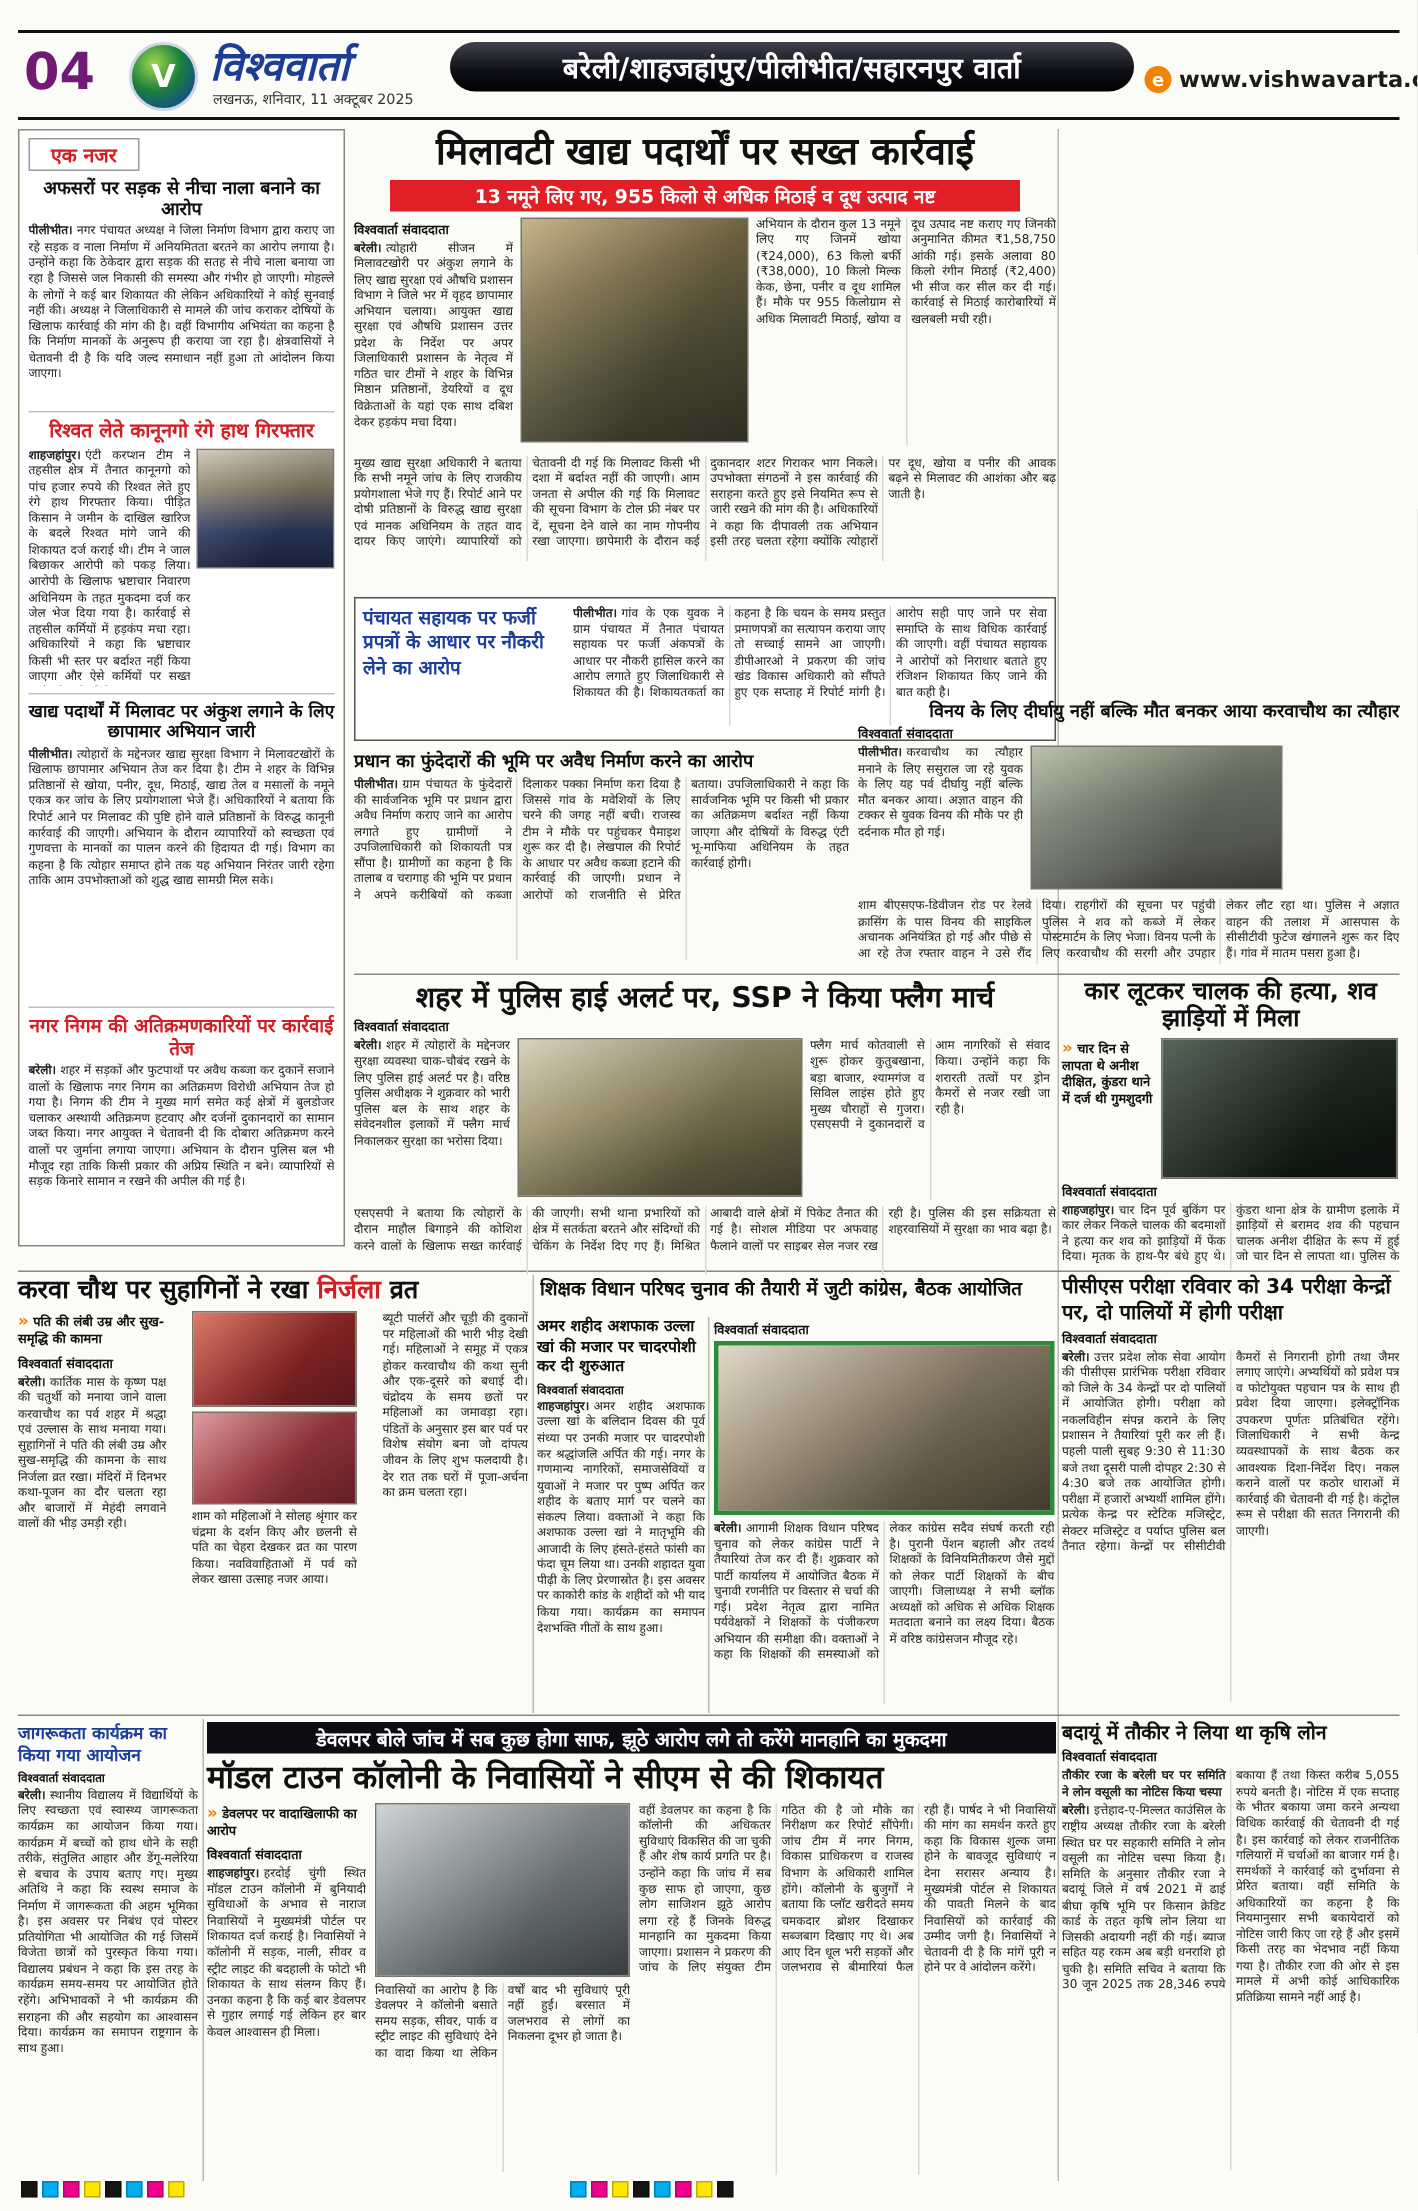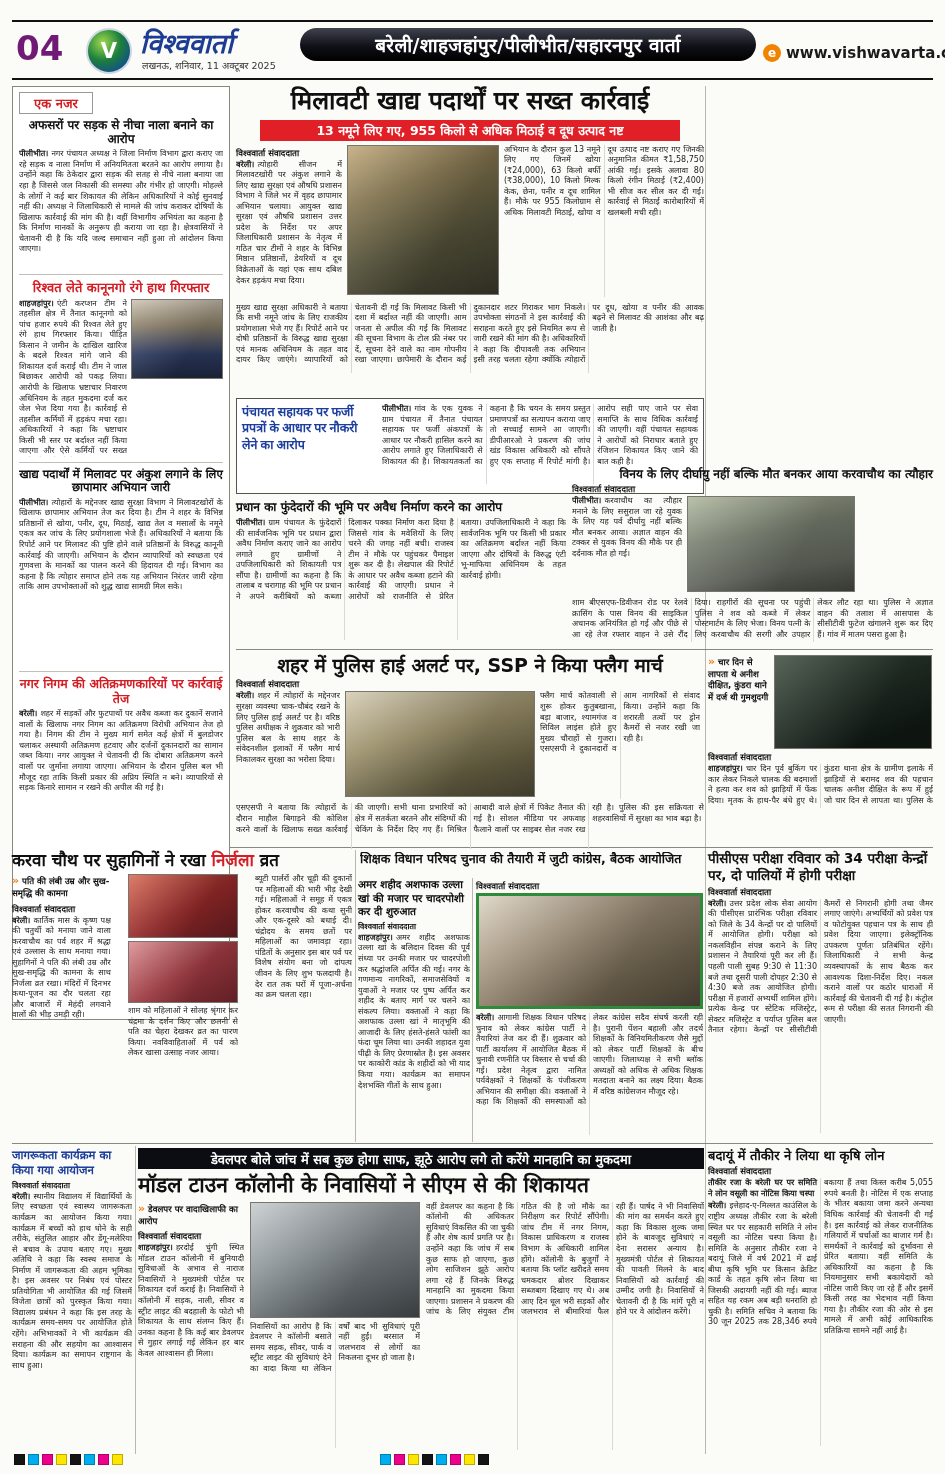--- a/index.html
+++ b/index.html
@@ -67,21 +67,21 @@
   <div class="hrule abs" style="left:12px;top:78px;width:921px;height:2px;background:#111;"></div>
 
   <div class="vrule abs" style="left:705px;top:86px;height:1368px;"></div>
   <div class="hrule abs" style="left:236px;top:649px;width:697px;"></div>
   <div class="hrule abs" style="left:12px;top:847px;width:921px;"></div>
   <div class="hrule abs" style="left:12px;top:1143px;width:921px;"></div>
   <div class="vrule abs" style="left:355px;top:850px;height:292px;"></div>
   <div class="vrule abs" style="left:472px;top:878px;height:264px;"></div>
   <div class="vrule abs" style="left:135px;top:1146px;height:308px;"></div>
 
-  <div class="abs sidebox" style="left:12px;top:86px;width:218px;height:934px;">
+  <div class="abs sidebox" style="left:12px;top:86px;width:218px;height:745px;">
     <div class="sidetab">एक नजर</div>
     <div class="hl center" style="font-size:12px;">अफसरों पर सड़क से नीचा नाला बनाने का आरोप</div>
     <div class="bt" style="height:120px;margin-top:3px;"><b class="dl">पीलीभीत।</b><span>नगर पंचायत अध्यक्ष ने जिला निर्माण विभाग द्वारा कराए जा रहे सड़क व नाला निर्माण में अनियमितता बरतने का आरोप लगाया है। उन्होंने कहा कि ठेकेदार द्वारा सड़क की सतह से नीचे नाला बनाया जा रहा है जिससे जल निकासी की समस्या और गंभीर हो जाएगी। मोहल्ले के लोगों ने कई बार शिकायत की लेकिन अधिकारियों ने कोई सुनवाई नहीं की। अध्यक्ष ने जिलाधिकारी से मामले की जांच कराकर दोषियों के खिलाफ कार्रवाई की मांग की है। वहीं विभागीय अभियंता का कहना है कि निर्माण मानकों के अनुरूप ही कराया जा रहा है। क्षेत्रवासियों ने चेतावनी दी है कि यदि जल्द समाधान नहीं हुआ तो आंदोलन किया जाएगा।</span></div>
     <hr class="sdiv">
     <div class="hl center red" style="font-size:13px;">रिश्वत लेते कानूनगो रंगे हाथ गिरफ्तार</div>
     <div style="margin-top:3px;overflow:hidden;height:158px;">
       <div class="photo ph-rishwat" style="width:92px;height:80px;float:right;margin:0 0 3px 4px;"></div>
       <div class="bt" style="height:158px;"><b class="dl">शाहजहांपुर।</b><span>एंटी करप्शन टीम ने तहसील क्षेत्र में तैनात कानूनगो को पांच हजार रुपये की रिश्वत लेते हुए रंगे हाथ गिरफ्तार किया। पीड़ित किसान ने जमीन के दाखिल खारिज के बदले रिश्वत मांगे जाने की शिकायत दर्ज कराई थी। टीम ने जाल बिछाकर आरोपी को पकड़ लिया। आरोपी के खिलाफ भ्रष्टाचार निवारण अधिनियम के तहत मुकदमा दर्ज कर जेल भेज दिया गया है। कार्रवाई से तहसील कर्मियों में हड़कंप मचा रहा। अधिकारियों ने कहा कि भ्रष्टाचार किसी भी स्तर पर बर्दाश्त नहीं किया जाएगा और ऐसे कर्मियों पर सख्त कार्रवाई जारी रहेगी।</span></div>
     </div>
     <hr class="sdiv">
@@ -100,21 +100,21 @@
         <div class="byl">विश्ववार्ता संवाददाता</div>
         <div class="bt" style="height:138px;"><b class="dl">बरेली।</b><span>त्योहारी सीजन में मिलावटखोरी पर अंकुश लगाने के लिए खाद्य सुरक्षा एवं औषधि प्रशासन विभाग ने जिले भर में वृहद छापामार अभियान चलाया। आयुक्त खाद्य सुरक्षा एवं औषधि प्रशासन उत्तर प्रदेश के निर्देश पर अपर जिलाधिकारी प्रशासन के नेतृत्व में गठित चार टीमों ने शहर के विभिन्न मिष्ठान प्रतिष्ठानों, डेयरियों व दूध विक्रेताओं के यहां एक साथ दबिश देकर हड़कंप मचा दिया।</span></div>
       </div>
       <div class="photo ph-lead" style="width:152px;height:150px;"></div>
       <div class="bt c2" style="width:200px;height:152px;">अभियान के दौरान कुल 13 नमूने लिए गए जिनमें खोया (₹24,000), 63 किलो बर्फी (₹38,000), 10 किलो मिल्क केक, छेना, पनीर व दूध शामिल हैं। मौके पर 955 किलोग्राम से अधिक मिलावटी मिठाई, खोया व दूध उत्पाद नष्ट कराए गए जिनकी अनुमानित कीमत ₹1,58,750 आंकी गई। इसके अलावा 80 किलो रंगीन मिठाई (₹2,400) भी सीज कर सील कर दी गई। कार्रवाई से मिठाई कारोबारियों में खलबली मची रही।</div>
     </div>
     <div class="bt c4" style="height:70px;margin-top:5px;">मुख्य खाद्य सुरक्षा अधिकारी ने बताया कि सभी नमूने जांच के लिए राजकीय प्रयोगशाला भेजे गए हैं। रिपोर्ट आने पर दोषी प्रतिष्ठानों के विरुद्ध खाद्य सुरक्षा एवं मानक अधिनियम के तहत वाद दायर किए जाएंगे। व्यापारियों को चेतावनी दी गई कि मिलावट किसी भी दशा में बर्दाश्त नहीं की जाएगी। आम जनता से अपील की गई कि मिलावट की सूचना विभाग के टोल फ्री नंबर पर दें, सूचना देने वाले का नाम गोपनीय रखा जाएगा। छापेमारी के दौरान कई दुकानदार शटर गिराकर भाग निकले। उपभोक्ता संगठनों ने इस कार्रवाई की सराहना करते हुए इसे नियमित रूप से जारी रखने की मांग की है। अधिकारियों ने कहा कि दीपावली तक अभियान इसी तरह चलता रहेगा क्योंकि त्योहारों पर दूध, खोया व पनीर की आवक बढ़ने से मिलावट की आशंका और बढ़ जाती है।</div>
   </section>
 
   <section class="abs boxed" style="left:236px;top:398px;width:468px;height:96px;">
-    <div class="hl blue" style="width:132px;font-size:12.5px;line-height:1.3;font-family:Liberation Serif, serif;">पंचायत सहायक पर फर्जी प्रपत्रों के आधार पर नौकरी लेने का आरोप</div>
+    <div class="hl blue" style="width:132px;font-size:12.5px;line-height:1.3;">पंचायत सहायक पर फर्जी प्रपत्रों के आधार पर नौकरी लेने का आरोप</div>
     <div class="bt c3" style="flex:1;height:80px;"><b class="dl">पीलीभीत।</b><span>गांव के एक युवक ने ग्राम पंचायत में तैनात पंचायत सहायक पर फर्जी अंकपत्रों के आधार पर नौकरी हासिल करने का आरोप लगाते हुए जिलाधिकारी से शिकायत की है। शिकायतकर्ता का कहना है कि चयन के समय प्रस्तुत प्रमाणपत्रों का सत्यापन कराया जाए तो सच्चाई सामने आ जाएगी। डीपीआरओ ने प्रकरण की जांच खंड विकास अधिकारी को सौंपते हुए एक सप्ताह में रिपोर्ट मांगी है। आरोप सही पाए जाने पर सेवा समाप्ति के साथ विधिक कार्रवाई की जाएगी। वहीं पंचायत सहायक ने आरोपों को निराधार बताते हुए रंजिशन शिकायत किए जाने की बात कही है।</span></div>
   </section>
 
   <section class="abs" style="left:236px;top:500px;width:330px;height:144px;">
     <h2 class="hl" style="font-size:12px;white-space:nowrap;">प्रधान का फुंदेदारों की भूमि पर अवैध निर्माण करने का आरोप</h2>
     <div class="bt c3" style="height:122px;margin-top:4px;"><b class="dl">पीलीभीत।</b><span>ग्राम पंचायत के फुंदेदारों की सार्वजनिक भूमि पर प्रधान द्वारा अवैध निर्माण कराए जाने का आरोप लगाते हुए ग्रामीणों ने उपजिलाधिकारी को शिकायती पत्र सौंपा है। ग्रामीणों का कहना है कि तालाब व चरागाह की भूमि पर प्रधान ने अपने करीबियों को कब्जा दिलाकर पक्का निर्माण करा दिया है जिससे गांव के मवेशियों के लिए चरने की जगह नहीं बची। राजस्व टीम ने मौके पर पहुंचकर पैमाइश शुरू कर दी है। लेखपाल की रिपोर्ट के आधार पर अवैध कब्जा हटाने की कार्रवाई की जाएगी। प्रधान ने आरोपों को राजनीति से प्रेरित बताया। उपजिलाधिकारी ने कहा कि सार्वजनिक भूमि पर किसी भी प्रकार का अतिक्रमण बर्दाश्त नहीं किया जाएगा और दोषियों के विरुद्ध एंटी भू-माफिया अधिनियम के तहत कार्रवाई होगी।</span></div>
   </section>
 
   <section class="abs" style="left:572px;top:467px;width:361px;height:178px;">
     <h2 class="hl" style="font-size:12px;white-space:nowrap;text-align:right;">विनय के लिए दीर्घायु नहीं बल्कि मौत बनकर आया करवाचौथ का त्यौहार</h2>
@@ -131,20 +131,21 @@
     <div class="byl">विश्ववार्ता संवाददाता</div>
     <div style="display:flex;gap:5px;">
       <div class="bt" style="width:104px;height:108px;"><b class="dl">बरेली।</b><span>शहर में त्योहारों के मद्देनजर सुरक्षा व्यवस्था चाक-चौबंद रखने के लिए पुलिस हाई अलर्ट पर है। वरिष्ठ पुलिस अधीक्षक ने शुक्रवार को भारी पुलिस बल के साथ शहर के संवेदनशील इलाकों में फ्लैग मार्च निकालकर सुरक्षा का भरोसा दिया।</span></div>
       <div class="photo ph-ssp" style="width:190px;height:106px;"></div>
       <div class="bt c2" style="width:160px;height:108px;">फ्लैग मार्च कोतवाली से शुरू होकर कुतुबखाना, बड़ा बाजार, श्यामगंज व सिविल लाइंस होते हुए मुख्य चौराहों से गुजरा। एसएसपी ने दुकानदारों व आम नागरिकों से संवाद किया। उन्होंने कहा कि शरारती तत्वों पर ड्रोन कैमरों से नजर रखी जा रही है।</div>
     </div>
     <div class="bt c4" style="height:46px;margin-top:4px;">एसएसपी ने बताया कि त्योहारों के दौरान माहौल बिगाड़ने की कोशिश करने वालों के खिलाफ सख्त कार्रवाई की जाएगी। सभी थाना प्रभारियों को क्षेत्र में सतर्कता बरतने और संदिग्धों की चेकिंग के निर्देश दिए गए हैं। मिश्रित आबादी वाले क्षेत्रों में पिकेट तैनात की गई है। सोशल मीडिया पर अफवाह फैलाने वालों पर साइबर सेल नजर रख रही है। पुलिस की इस सक्रियता से शहरवासियों में सुरक्षा का भाव बढ़ा है।</div>
   </section>
 
   <section class="abs" style="left:708px;top:652px;width:225px;height:192px;">
+    <h2 class="hl center" style="font-size:16px;line-height:1.15;">कार लूटकर चालक की हत्या, शव झाड़ियों में मिला</h2>
     <div style="display:flex;gap:4px;margin-top:3px;">
       <div class="kb" style="width:62px;"><span class="bullet">»</span><span>चार दिन से लापता थे अनीश दीक्षित, कुंडरा थाने में दर्ज थी गुमशुदगी</span></div>
       <div class="photo ph-car" style="width:158px;height:94px;"></div>
     </div>
     <div class="byl">विश्ववार्ता संवाददाता</div>
     <div class="bt c2" style="height:44px;"><b class="dl">शाहजहांपुर।</b><span>चार दिन पूर्व बुकिंग पर कार लेकर निकले चालक की बदमाशों ने हत्या कर शव को झाड़ियों में फेंक दिया। मृतक के हाथ-पैर बंधे हुए थे। कुंडरा थाना क्षेत्र के ग्रामीण इलाके में झाड़ियों से बरामद शव की पहचान चालक अनीश दीक्षित के रूप में हुई जो चार दिन से लापता था। पुलिस के अनुसार बदमाश कार लूटकर फरार हो गए। डॉग स्क्वायड व फॉरेंसिक टीम ने साक्ष्य जुटाए हैं। एसपी ने तीन टीमों का गठन कर बदमाशों की शीघ्र गिरफ्तारी के निर्देश दिए हैं। परिजनों का रो-रोकर बुरा हाल है। मृतक अपने पीछे पत्नी व दो छोटे बच्चों को छोड़ गया है।</span></div>
   </section>
 
   <section class="abs" style="left:12px;top:850px;width:340px;height:292px;">
     <h2 class="hl" style="font-size:17px;white-space:nowrap;"><span>करवा चौथ पर सुहागिनों ने रखा </span><span class="red">निर्जला</span><span> व्रत</span></h2>

